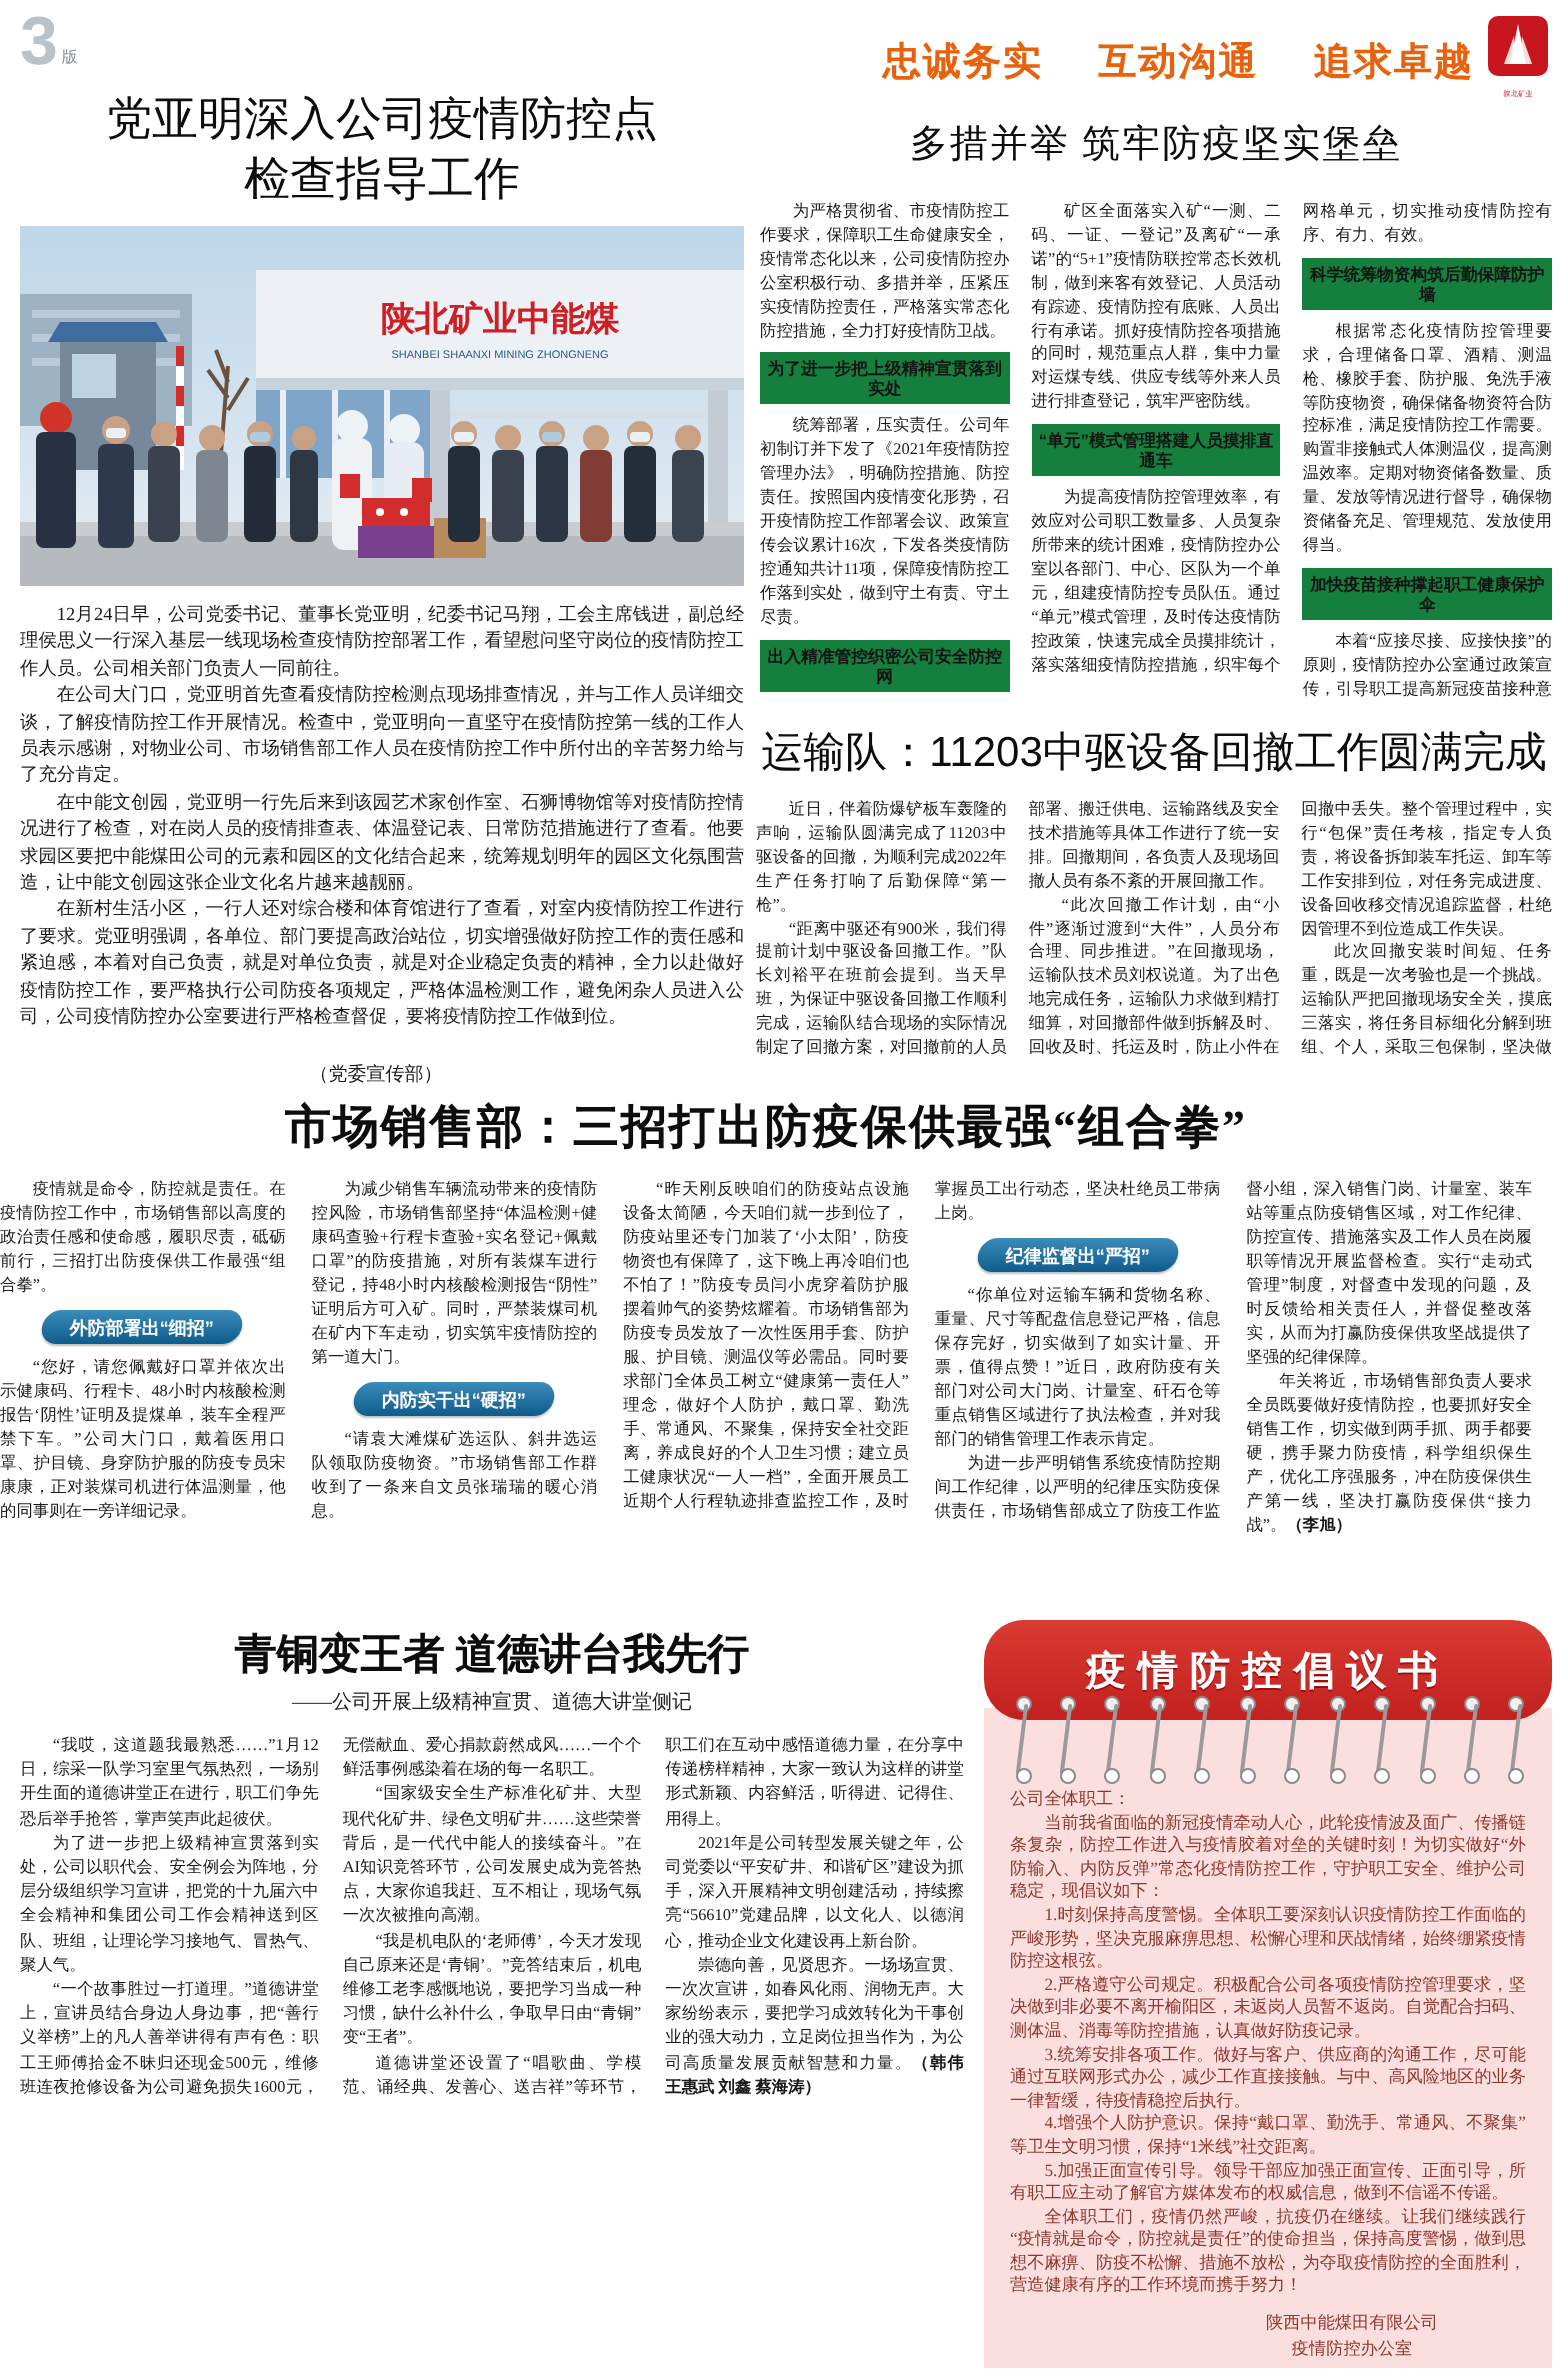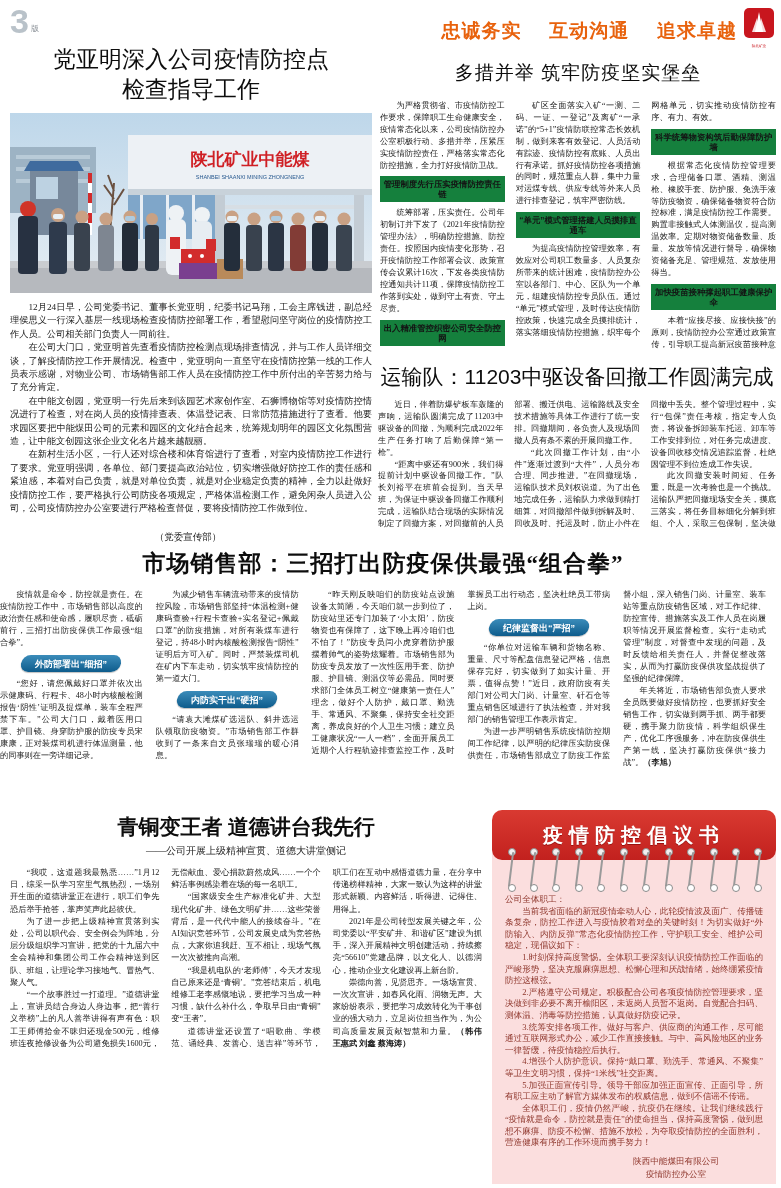--- a/index.html
+++ b/index.html
@@ -60,21 +60,21 @@
   
   .a-lect{left:10px;top:814px;width:472px}
   .a-lect h1{font-size:21px;line-height:26px}
   .a-lect .sub{text-align:center;font-size:10px;margin-top:4px;color:#222}
   .a-lect .cols{margin-top:9px;column-count:3;column-gap:12px;height:300px;overflow:hidden;
                 font-size:8.2px;line-height:12.2px}
 
   
   .prop{left:492px;top:810px;width:284px;height:374px}
   .prop .head{position:absolute;left:0;right:0;top:0;height:50px;background:linear-gradient(180deg,#d93a31,#c2211e);
-              border-radius:10px;z-index:2;display:flex;align-items:center;justify-content:center}
+              border-radius:20px;z-index:2;display:flex;align-items:center;justify-content:center}
   .prop .head .t{font-family:"Liberation Sans",sans-serif;font-weight:900;font-size:20px;color:#fff;letter-spacing:6px;
                  text-shadow:0 1px 0 rgba(120,0,0,.6)}
   .prop .bodybg{position:absolute;left:0;right:0;top:44px;bottom:0;background:#fbdede;z-index:1}
   .rings{position:absolute;left:14px;right:14px;top:38px;display:flex;justify-content:space-between;z-index:3;height:44px}
   .ring{position:relative;width:9px;height:44px}
   .ring b{position:absolute;left:4px;top:4px;bottom:5px;width:2px;background:#9a9a9a;border-radius:2px;transform:skewX(-7deg)}
   .ring::before,.ring::after{content:"";position:absolute;left:1.5px;width:6px;height:6px;border:1.5px solid #8b8b8b;
       border-radius:50%;background:#f3efef}
   .ring::before{top:0}
   .ring::after{bottom:0;background:#fff}
@@ -206,21 +206,21 @@
     <p class="bp">在中能文创园，党亚明一行先后来到该园艺术家创作室、石狮博物馆等对疫情防控情况进行了检查，对在岗人员的疫情排查表、体温登记表、日常防范措施进行了查看。他要求园区要把中能煤田公司的元素和园区的文化结合起来，统筹规划明年的园区文化氛围营造，让中能文创园这张企业文化名片越来越靓丽。</p>
     <p class="bp">在新村生活小区，一行人还对综合楼和体育馆进行了查看，对室内疫情防控工作进行了要求。党亚明强调，各单位、部门要提高政治站位，切实增强做好防控工作的责任感和紧迫感，本着对自己负责，就是对单位负责，就是对企业稳定负责的精神，全力以赴做好疫情防控工作，要严格执行公司防疫各项规定，严格体温检测工作，避免闲杂人员进入公司，公司疫情防控办公室要进行严格检查督促，要将疫情防控工作做到位。</p>
   </div>
   <div class="byline">（党委宣传部）</div>
 </div>
 
 <div class="abs a-fort">
   <h1 class="blackhead">多措并举 筑牢防疫坚实堡垒</h1>
   <div class="cols">
     <p class="bp">为严格贯彻省、市疫情防控工作要求，保障职工生命健康安全，疫情常态化以来，公司疫情防控办公室积极行动、多措并举，压紧压实疫情防控责任，严格落实常态化防控措施，全力打好疫情防卫战。</p>
-    <div class="gsub">管理制度先行压实疫情防控责任链</div>
+    <div class="gsub">为了进一步把上级精神宣贯落到实处</div>
     <p class="bp">统筹部署，压实责任。公司年初制订并下发了《2021年疫情防控管理办法》，明确防控措施、防控责任。按照国内疫情变化形势，召开疫情防控工作部署会议、政策宣传会议累计16次，下发各类疫情防控通知共计11项，保障疫情防控工作落到实处，做到守土有责、守土尽责。</p>
     <div class="gsub">出入精准管控织密公司安全防控网</div>
     <p class="bp">矿区全面落实入矿“一测、二码、一证、一登记”及离矿“一承诺”的“5+1”疫情防联控常态长效机制，做到来客有效登记、人员活动有踪迹、疫情防控有底账、人员出行有承诺。抓好疫情防控各项措施的同时，规范重点人群，集中力量对运煤专线、供应专线等外来人员进行排查登记，筑牢严密防线。</p>
     <div class="gsub">“单元”模式管理搭建人员摸排直通车</div>
     <p class="bp">为提高疫情防控管理效率，有效应对公司职工数量多、人员复杂所带来的统计困难，疫情防控办公室以各部门、中心、区队为一个单元，组建疫情防控专员队伍。通过“单元”模式管理，及时传达疫情防控政策，快速完成全员摸排统计，落实落细疫情防控措施，织牢每个网格单元，切实推动疫情防控有序、有力、有效。</p>
     <div class="gsub">科学统筹物资构筑后勤保障防护墙</div>
     <p class="bp">根据常态化疫情防控管理要求，合理储备口罩、酒精、测温枪、橡胶手套、防护服、免洗手液等防疫物资，确保储备物资符合防控标准，满足疫情防控工作需要。购置非接触式人体测温仪，提高测温效率。定期对物资储备数量、质量、发放等情况进行督导，确保物资储备充足、管理规范、发放使用得当。</p>
     <div class="gsub">加快疫苗接种撑起职工健康保护伞</div>
     <p class="bp">本着“应接尽接、应接快接”的原则，疫情防控办公室通过政策宣传，引导职工提高新冠疫苗接种意愿；提前摸排登记，制定合理接种方案，对重点人群优先进行接种；精心组织，开展“上门服务”，联络社区医院分批次到矿接种；“深度挖掘”，积极督促未接种人员尽快完成接种。截至目前，职工疫苗接种率达98%。</p>
 

